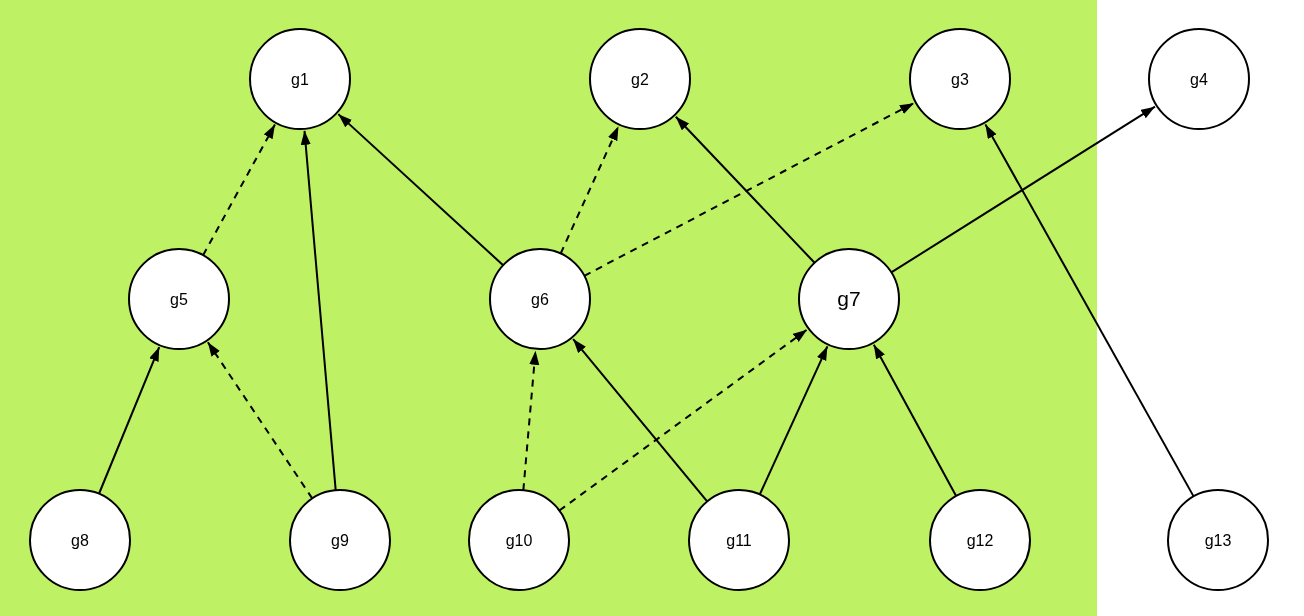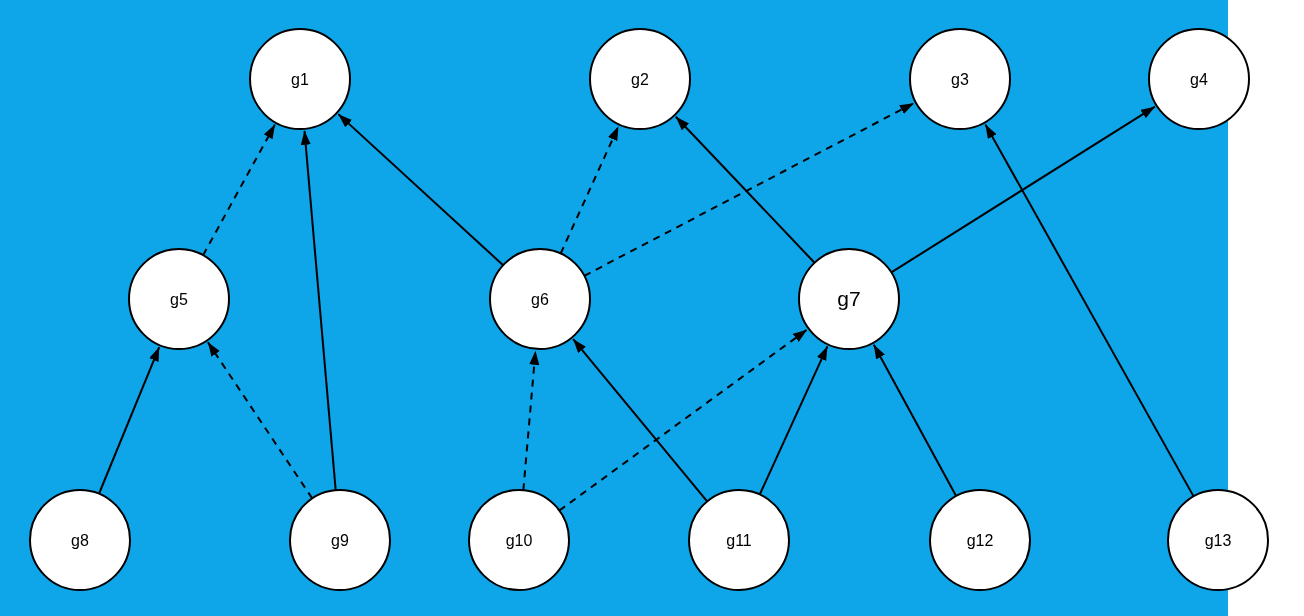--- a/index.html
+++ b/index.html
@@ -6,23 +6,23 @@
     margin: 0;
     padding: 0;
     background: #ffffff;
     width: 1304px;
     height: 616px;
     overflow: hidden;
     font-family: "Liberation Sans", sans-serif;
   }
   #canvas-wrap {
     position: relative;
-    width: 1228px;
+    width: 1097px;
     height: 616px;
-    background: #0ea5e9;
+    background: #bef264;
   }
   svg#graph {
     display: block;
     width: 1304px;
     height: 616px;
   }
   .edge {
     fill: none;
   }
   .node-circle {

